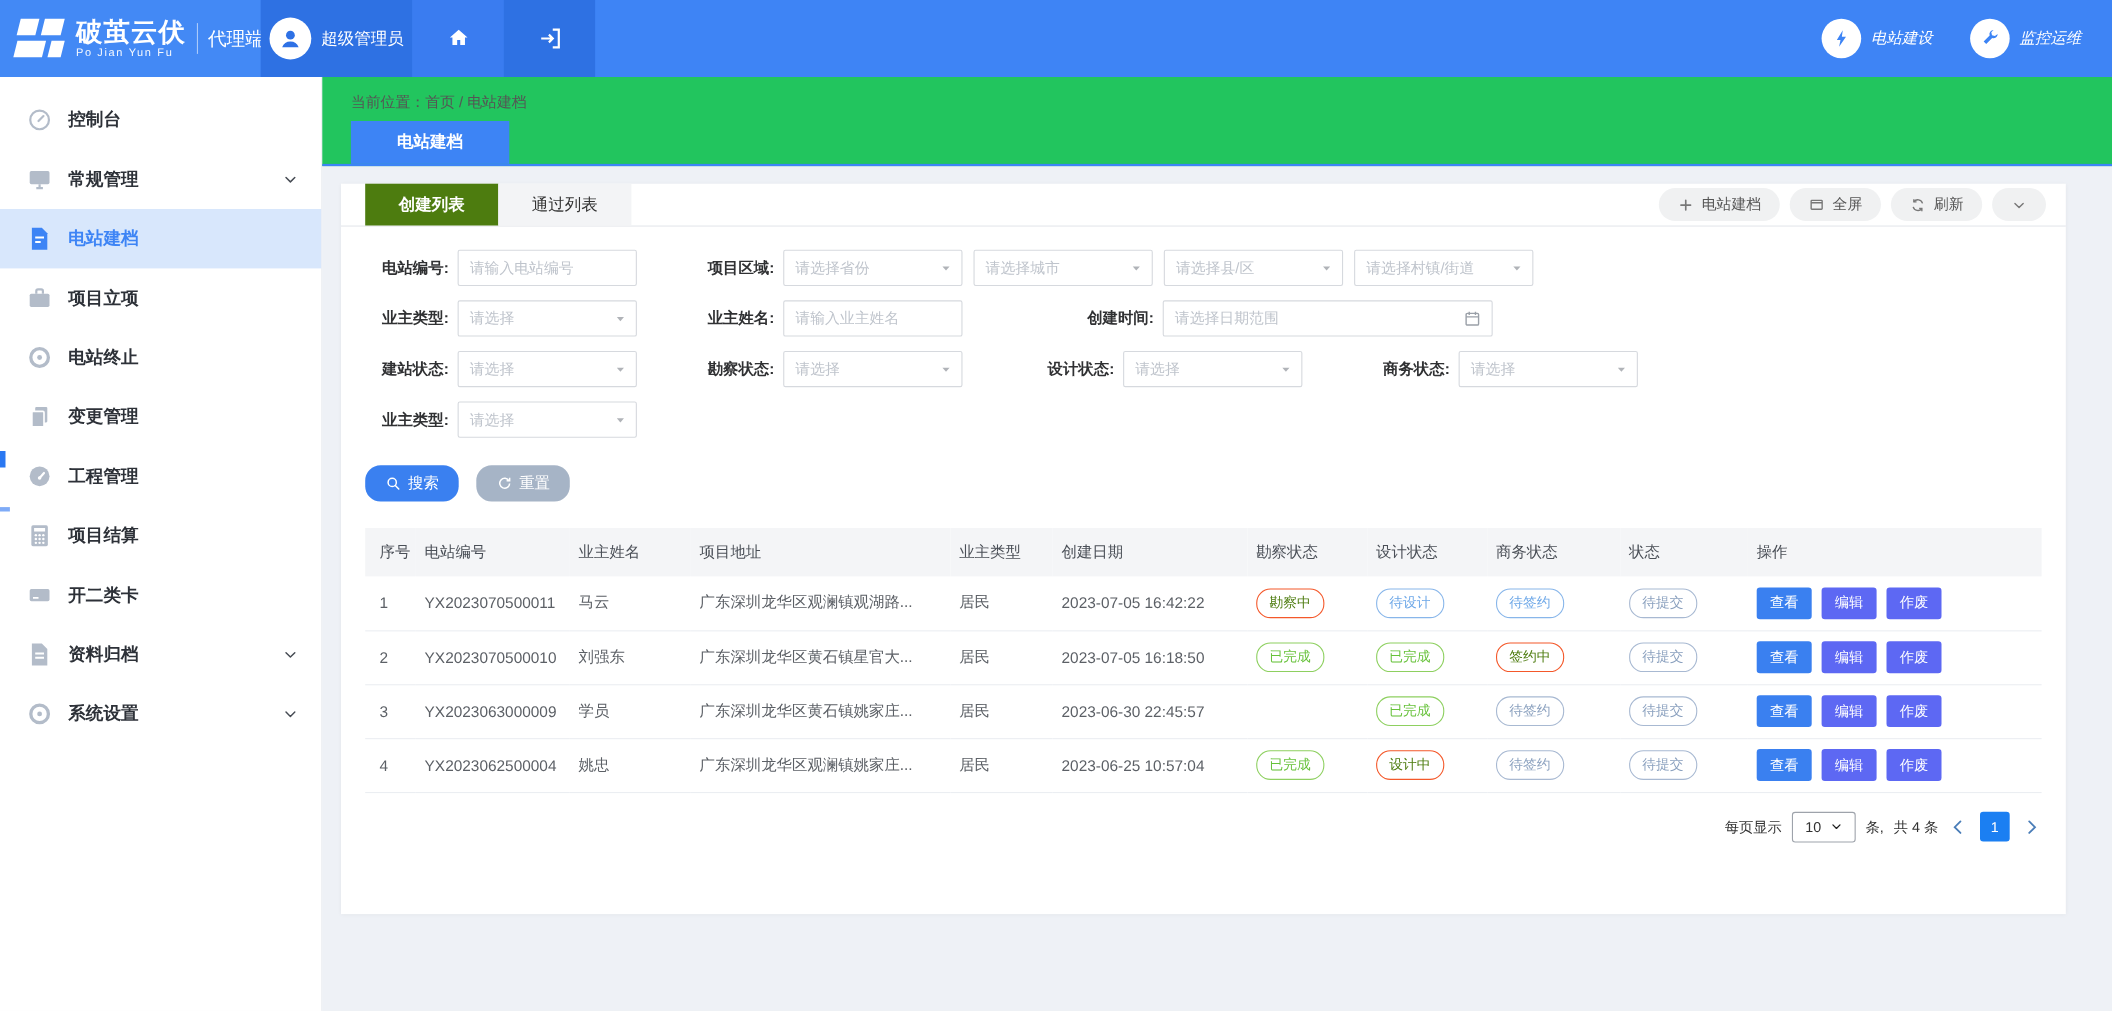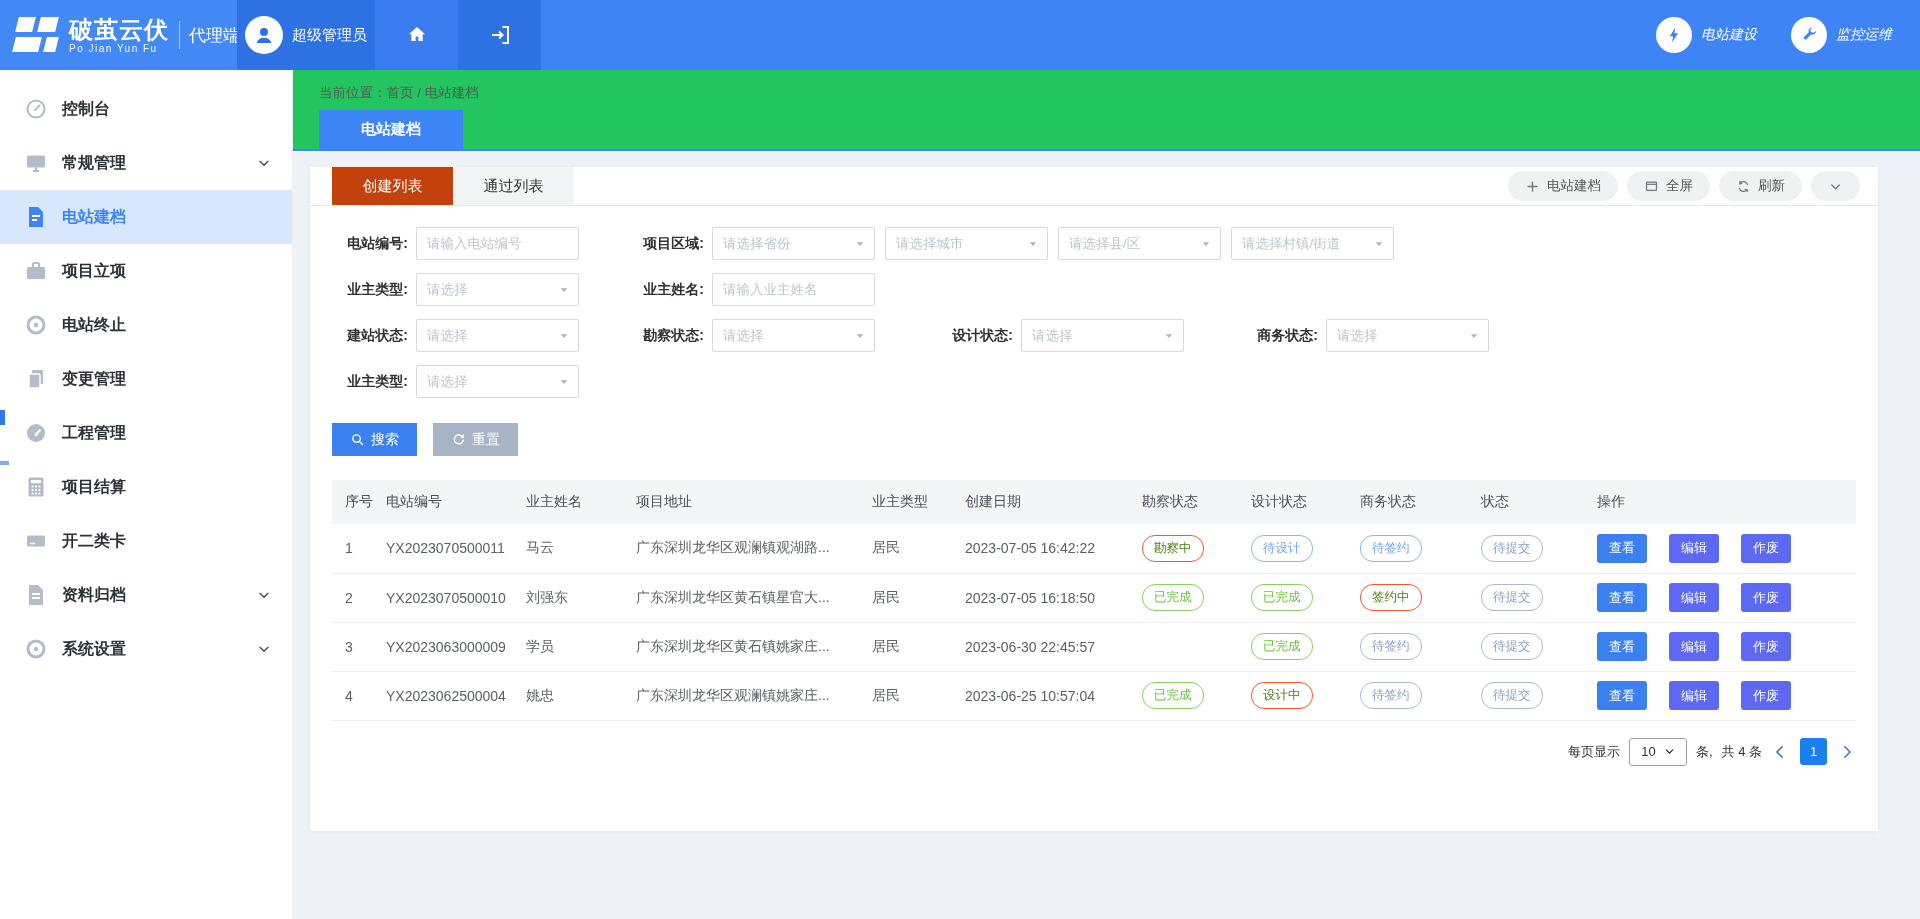--- a/index.html
+++ b/index.html
@@ -48,21 +48,21 @@
   .content { position:absolute; left:293px; top:70px; right:0; bottom:0; background:#eef1f6; }
   .topbar { height:81px; background:#22c55e; border-bottom:2px solid #3d84f5; position:relative; }
   .breadcrumb { position:absolute; top:14px; left:26px; font-size:13.5px; color:#555; }
   .breadcrumb .bc-link { cursor:pointer; }
   .page-tab { position:absolute; left:26px; bottom:0; width:144px; height:39px; background:#3d84f5; color:#fff; font-size:15px; font-weight:bold; display:flex; align-items:center; justify-content:center; cursor:pointer; }
 
   .card { margin:16px 42px 0 17px; height:664px; background:#fff; position:relative; box-shadow:0 1px 4px rgba(0,0,0,.05); }
   .card-head { display:flex; align-items:stretch; height:39px; border-bottom:1px solid #e4e7ec; padding-right:18px; }
   #card-tabs { display:flex; margin-left:22px; }
   .tab { width:121px; display:flex; align-items:center; justify-content:center; font-size:15px; background:#f3f4f6; color:#333; cursor:pointer; }
-  .tab.active { background:#c2410c; color:#fff; font-weight:normal; }
+  .tab.active { background:#4d7c0f; color:#fff; font-weight:bold; }
   #card-toolbar { margin-left:auto; display:flex; align-items:center; gap:9px; }
   .pill { height:30px; border:none; border-radius:15px; background:#f0f1f2; color:#555; font-size:13.5px; display:flex; align-items:center; gap:7px; padding:0 17px; cursor:pointer; font-family:inherit; }
   .p-icon { width:15px; height:15px; color:#777; flex:none; }
 
   #filters { padding:21px 22px 0; }
   .f-row { display:flex; align-items:center; margin-bottom:13px; }
   .f-group { display:flex; align-items:center; }
   .f-label { width:76px; text-align:right; margin-right:8px; font-size:14px; font-weight:bold; color:#303133; flex:none; white-space:nowrap; }
   .f-input { width:163px; height:33px; border:1px solid #d6d9de; border-radius:2px; padding:0 10px; font-size:13.5px; color:#333; outline:none; font-family:inherit; }
   .f-input::placeholder { color:#bfc4cc; }
@@ -73,37 +73,37 @@
   .f-date { width:300px; height:33px; border:1px solid #d6d9de; border-radius:2px; display:flex; align-items:center; justify-content:space-between; padding:0 9px 0 10px; background:#fff; cursor:pointer; }
   .d-icon { width:17px; height:17px; color:#9aa0a8; flex:none; }
   .fg-project-region { margin-left:49px; }
   .fg-owner-name { margin-left:49px; }
   .fg-create-time { margin-left:98px; }
   .fg-survey-status { margin-left:49px; }
   .fg-design-status { margin-left:62px; }
   .fg-business-status { margin-left:58px; }
 
   .btn-row { padding:12px 22px 0; display:flex; gap:16px; }
-  .btn-search,.btn-reset { height:33px; border:none; border-radius:0; color:#fff; font-size:14px; display:flex; align-items:center; justify-content:center; gap:6px; cursor:pointer; font-family:inherit; padding:0 18px; }
+  .btn-search,.btn-reset { height:33px; border:none; border-radius:14px; color:#fff; font-size:14px; display:flex; align-items:center; justify-content:center; gap:6px; cursor:pointer; font-family:inherit; padding:0 18px; }
   .btn-search { background:#3a80f0; }
   .btn-reset { background:#a6b4c6; }
   .b-icon { width:15px; height:15px; flex:none; }
 
   .grid-wrap { padding:24px 22px 0; }
   table { width:100%; border-collapse:collapse; table-layout:fixed; }
   thead th { background:#f4f5f7; height:44px; font-weight:normal; font-size:14px; color:#4a4f57; text-align:left; padding:0 8px; white-space:nowrap; }
   thead th:first-child { padding-left:13px; }
   tbody td { height:49px; border-bottom:1px solid #ebeef2; font-size:14px; color:#5c6066; padding:0 8px; overflow:hidden; white-space:nowrap; }
   tbody td:first-child { padding-left:13px; }
   .pill-tag { display:inline-block; padding:4px 11px; border-radius:13px; font-size:12.5px; border:1px solid; }
   .p-orange { color:#4d7c0f; border-color:#f4582a;text-align:center; }
   .p-green  { color:#67c23a; border-color:#8ed060; }
   .p-blue   { color:#6ea8e8; border-color:#88b6ea; }
   .p-gray   { color:#8ba1bf; border-color:#a8b9d2; }
-  .act { width:50px; height:29px; border:none; border-radius:3px; color:#fff; font-size:13px; margin-right:22px; cursor:pointer; font-family:inherit; }
+  .act { width:50px; height:29px; border:none; border-radius:3px; color:#fff; font-size:13px; margin-right:9px; cursor:pointer; font-family:inherit; }
   .act-view { background:#3a80f0; }
   .act-indigo { background:#5d68f3; }
 
   .pager { display:flex; align-items:center; justify-content:flex-end; gap:9px; padding:17px 22px 0; font-size:13px; color:#333; }
   .pp-select { width:58px; height:28px; border:1px solid #9ea3ab; border-radius:3px; display:flex; align-items:center; justify-content:center; gap:8px; cursor:pointer; background:#fff; }
   .pp-caret { width:11px; height:11px; color:#222; }
   .pg-chev { width:18px; height:18px; color:#4a7db8; cursor:pointer; }
   .pg-num { width:27px; height:27px; background:#1b7ff2; color:#fff; border-radius:3px; display:flex; align-items:center; justify-content:center; margin:0 2px; cursor:pointer; }
 </style>
 </head>
@@ -407,20 +407,32 @@
   <span class="caret">
                 <svg viewBox="0 0 24 24">
                   <path d="M5.5 8.5 12 16l6.5-7.5z" fill="currentColor"></path>
                 </svg>
               </span>
             </div>
           </div>
           <div class="f-group fg-owner-name">
             <span class="f-label">业主姓名:</span>
             <input class="f-input" placeholder="请输入业主姓名" style="">
+          </div>
+          <div class="f-group fg-create-time">
+            <span class="f-label">创建时间:</span>
+            <div class="f-date">
+        <span class="ph">请选择日期范围</span>
+        <span class="d-icon">
+                <svg viewBox="0 0 24 24">
+                  <rect x="4" y="5.5" width="16" height="15" rx="1.5" fill="none" stroke="currentColor" stroke-width="1.8"></rect>
+                  <path d="M8 3.5v4M16 3.5v4M4 10h16" stroke="currentColor" stroke-width="1.8"></path>
+                </svg>
+              </span>
+            </div>
           </div>
         </div>
         <div class="f-row">
           <div class="f-group fg-build-status">
             <span class="f-label">建站状态:</span>
             <div class="f-select">
   <span class="ph">请选择</span>
   <span class="caret">
                 <svg viewBox="0 0 24 24">
                   <path d="M5.5 8.5 12 16l6.5-7.5z" fill="currentColor"></path>

